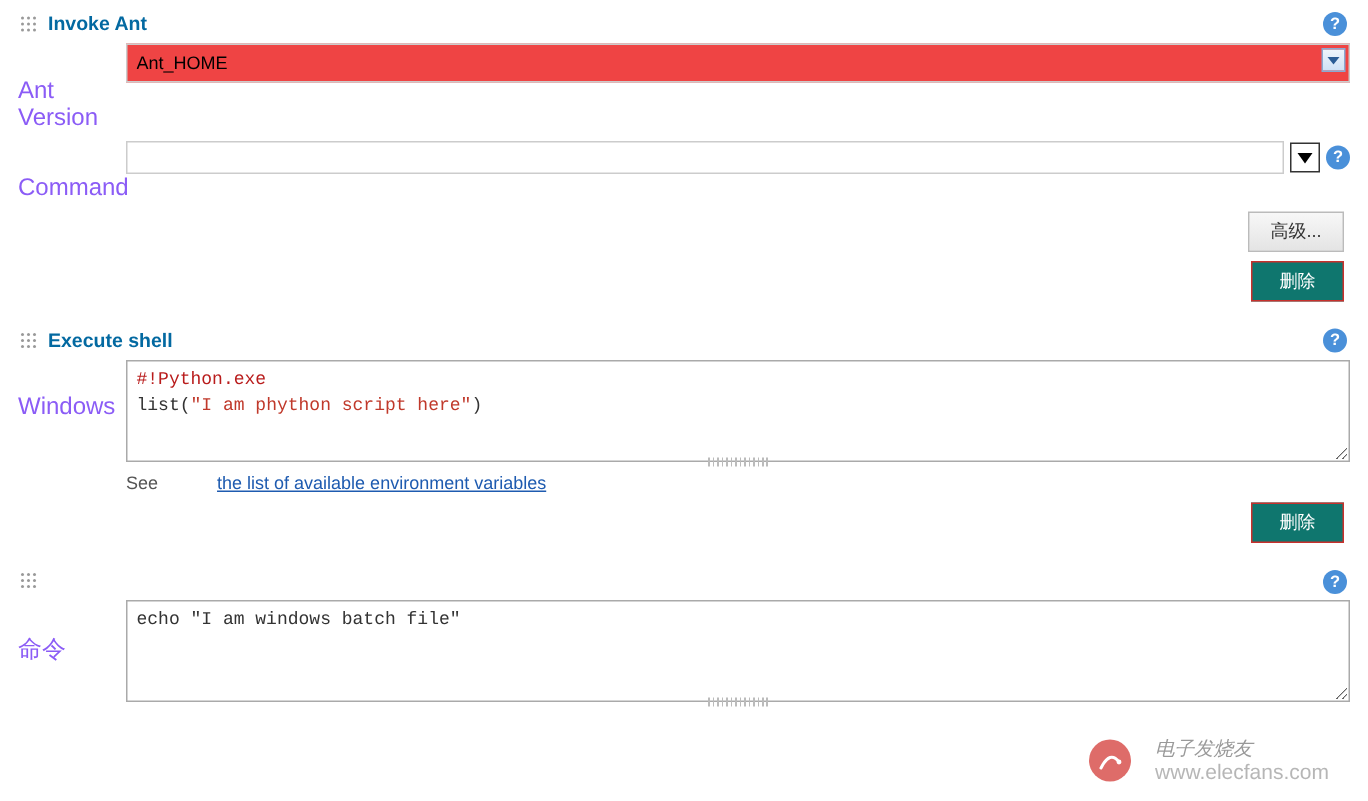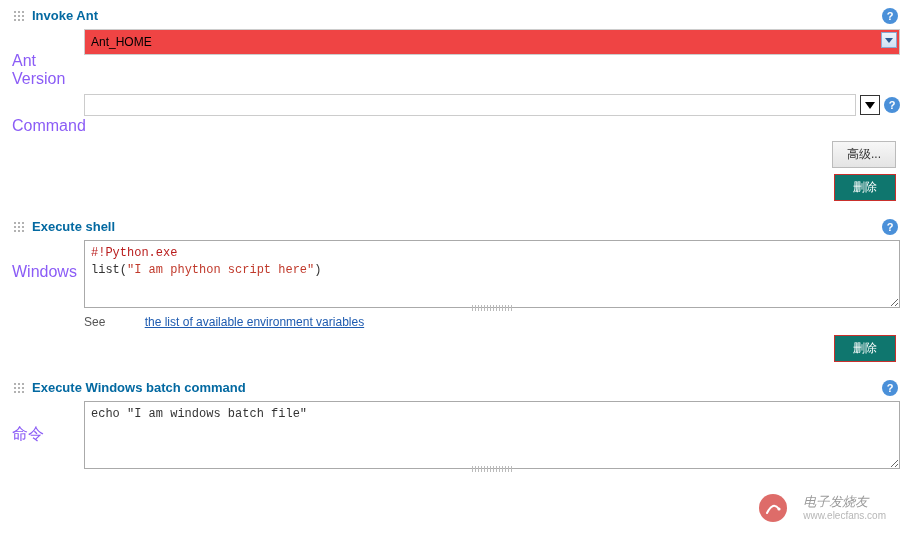--- a/index.html
+++ b/index.html
@@ -221,21 +221,21 @@
       align-items: center;
       justify-content: center;
     }
     .watermark-text {
       font-size: 13px;
       color: #888;
       line-height: 1.1;
       font-style: italic;
     }
     .watermark-sub {
-      font-size: 10px;
+      font-size: 14px;
       color: #aaa;
       text-align: center;
     }
     .page-wrap { position: relative; min-height: 520px; }
   </style>
 </head>
 <body>
 
 <div class="page-wrap">
 
@@ -337,21 +337,20 @@
               <circle cx="10" cy="2" r="1"></circle>
               <circle cx="2" cy="6" r="1"></circle>
               <circle cx="6" cy="6" r="1"></circle>
               <circle cx="10" cy="6" r="1"></circle>
               <circle cx="2" cy="10" r="1"></circle>
               <circle cx="6" cy="10" r="1"></circle>
               <circle cx="10" cy="10" r="1"></circle>
             </g>
           </svg>
       </span>
-      <span class="section-title">Execute Windows batch command</span>
       <span class="help-icon">?</span>
     </div>
 
     <div class="form-row">
       <div class="form-label">命令</div>
       <div class="form-field">
         <div class="code-textarea" contenteditable="true" style=""><span>echo "I am windows batch file"</span></div>
         <div class="resize-grip"></div>
       </div>
     </div>

